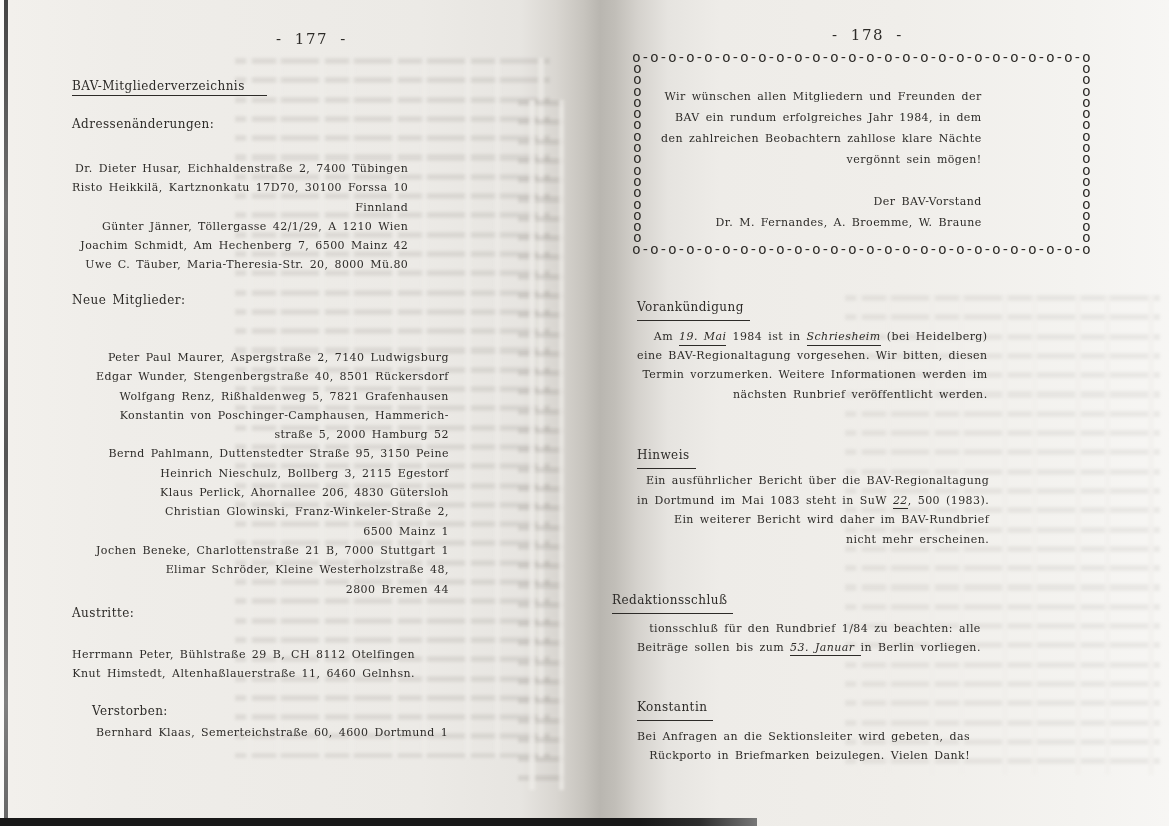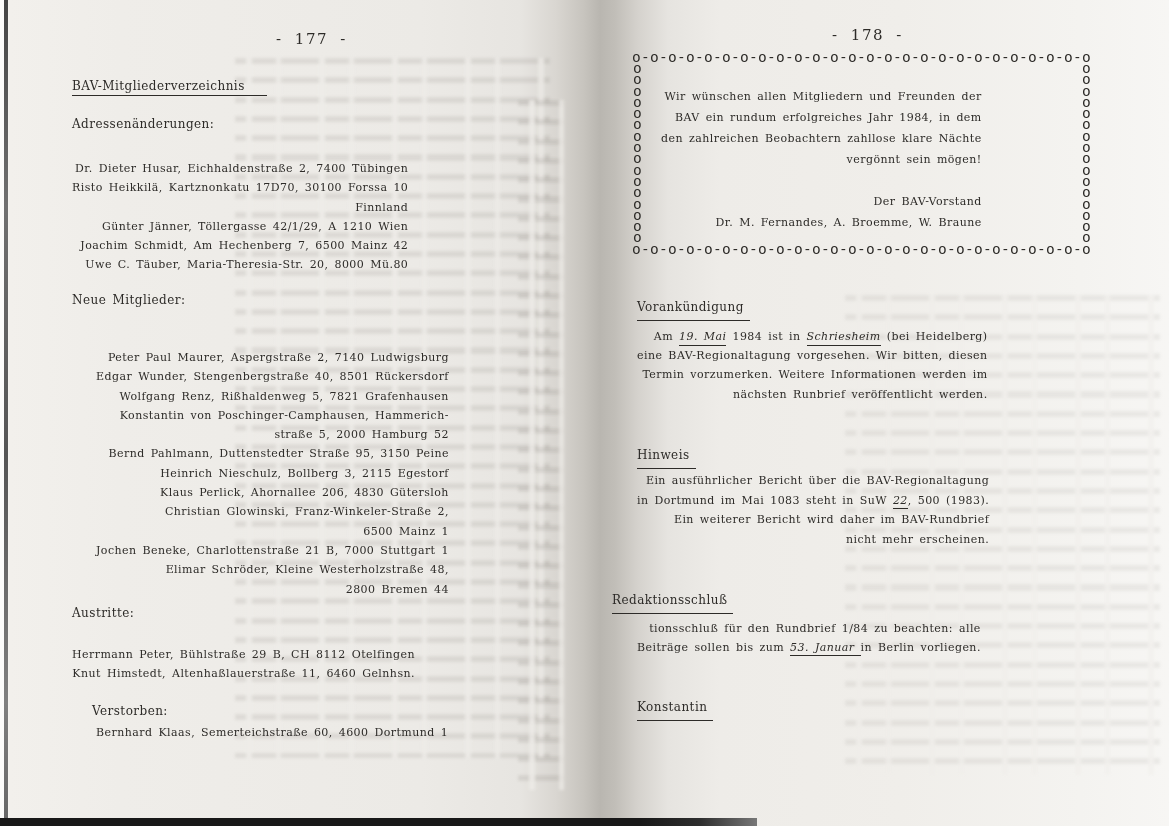--- a/index.html
+++ b/index.html
@@ -154,14 +154,15 @@
   <div class="abs txt sec-title" style="left:637px;top:300px;"><span class="u-title-sm">Vorankündigung</span></div>
   <div class="abs txt body-text rich" style="left:637px;top:327px;line-height:19.2px;"><div class="line"><span>Am </span><span class="ul">19. Mai</span><span> 1984 ist in </span><span class="ul">Schriesheim</span><span> (bei Heidelberg)</span></div><div class="line"><span>eine BAV-Regionaltagung vorgesehen. Wir bitten, diesen</span></div><div class="line"><span>Termin vorzumerken. Weitere Informationen werden im</span></div><div class="line"><span>nächsten Runbrief veröffentlicht werden.</span></div></div>
 
   <div class="abs txt sec-title" style="left:637px;top:448px;"><span class="u-title-sm">Hinweis</span></div>
   <div class="abs txt body-text rich" style="left:637px;top:471px;line-height:19.6px;"><div class="line"><span>Ein ausführlicher Bericht über die BAV-Regionaltagung</span></div><div class="line"><span>in Dortmund im Mai 1083 steht in SuW </span><span class="ul">22</span><span>, 500 (1983).</span></div><div class="line"><span>Ein weiterer Bericht wird daher im BAV-Rundbrief</span></div><div class="line"><span>nicht mehr erscheinen.</span></div></div>
 
   <div class="abs txt sec-title" style="left:612px;top:593px;"><span class="u-title-sm">Redaktionsschluß</span></div>
   <div class="abs txt body-text rich" style="left:637px;top:620px;line-height:18.6px;"><div class="line"><span>tionsschluß für den Rundbrief 1/84 zu beachten: alle</span></div><div class="line"><span>Beiträge sollen bis zum </span><span class="ul">53. Januar </span><span>in Berlin vorliegen.</span></div></div>
 
   <div class="abs txt sec-title" style="left:637px;top:700px;"><span class="u-title-sm">Konstantin</span></div>
+  <div class="abs txt body-text rich" style="left:637px;top:728px;line-height:18.6px;"><div class="line"><span>Bei Anfragen an die Sektionsleiter wird gebeten, das</span></div><div class="line"><span>Rückporto in Briefmarken beizulegen. Vielen Dank!</span></div></div>
 
 </div>
 
 </body></html>

